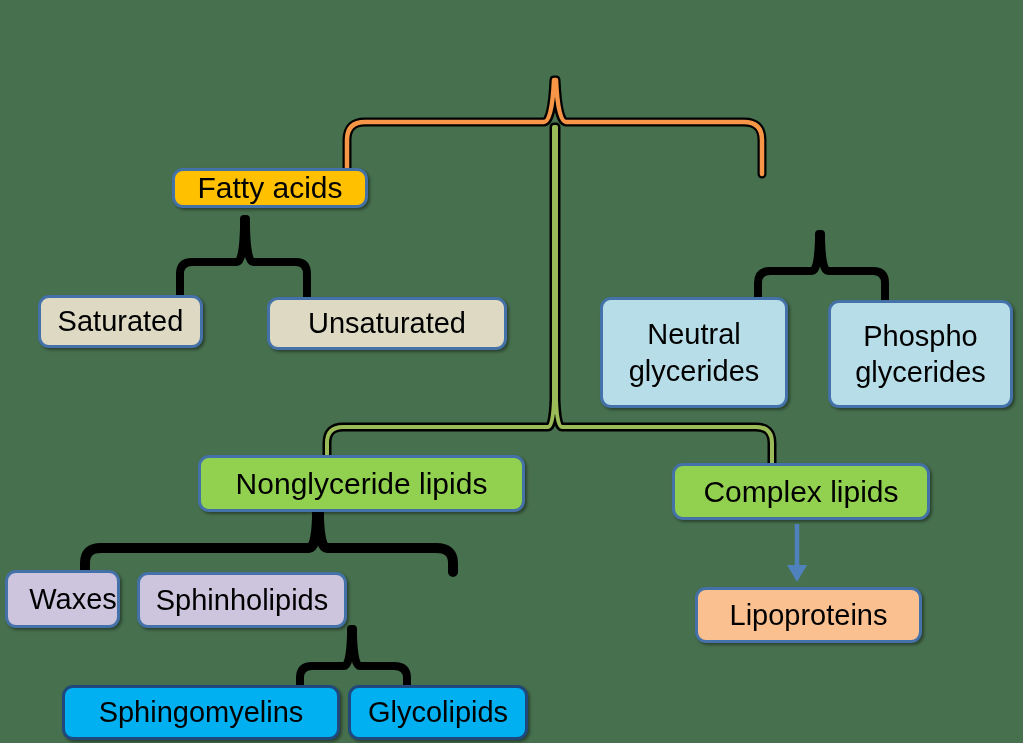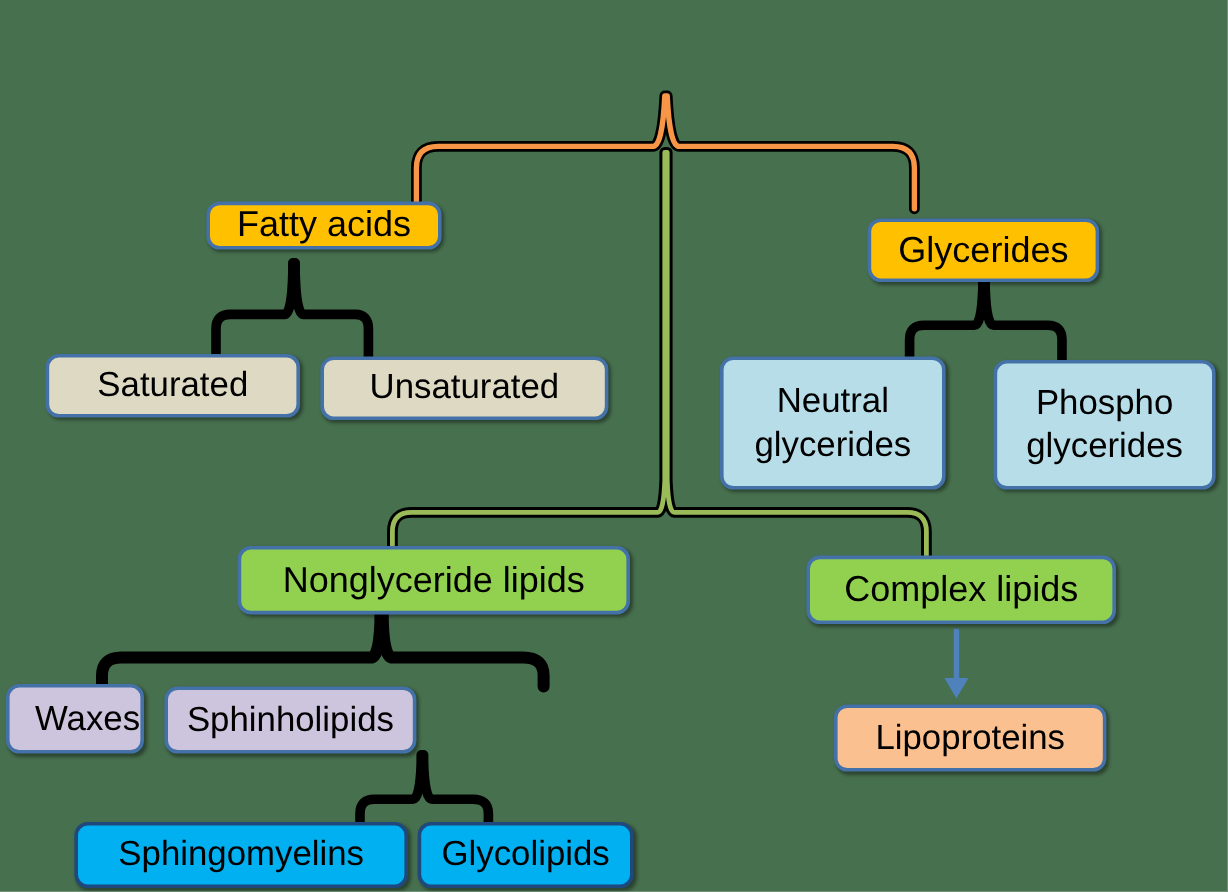--- a/index.html
+++ b/index.html
@@ -65,25 +65,22 @@
 
     <path class="arrow-line" d="M 797 524 L 797 567"></path>
     <polygon class="arrow-head" points="787,565 807,565 797,582"></polygon>
   </svg>
 
 
   <div class="node gold" style="left:172px; top:168px; width:196px; height:40px;">
     <span>Fatty acids</span>
   </div>
 
-  <div class="node gold" style="left:723px; top:182px; width:193px; height:53px;">
-    <span>Glycerides</span>
-  </div>
 
-  <div class="node tan" style="left:38px; top:295px; width:212px; height:53px;">
+  <div class="node tan" style="left:38px; top:295px; width:165px; height:53px;">
     <span>Saturated</span>
   </div>
 
   <div class="node tan" style="left:267px; top:297px; width:240px; height:53px;">
     <span>Unsaturated</span>
   </div>
 
   <div class="node lightblue" style="left:600px; top:297px; width:188px; height:111px;">
     <span>Neutral glycerides</span>
   </div>

